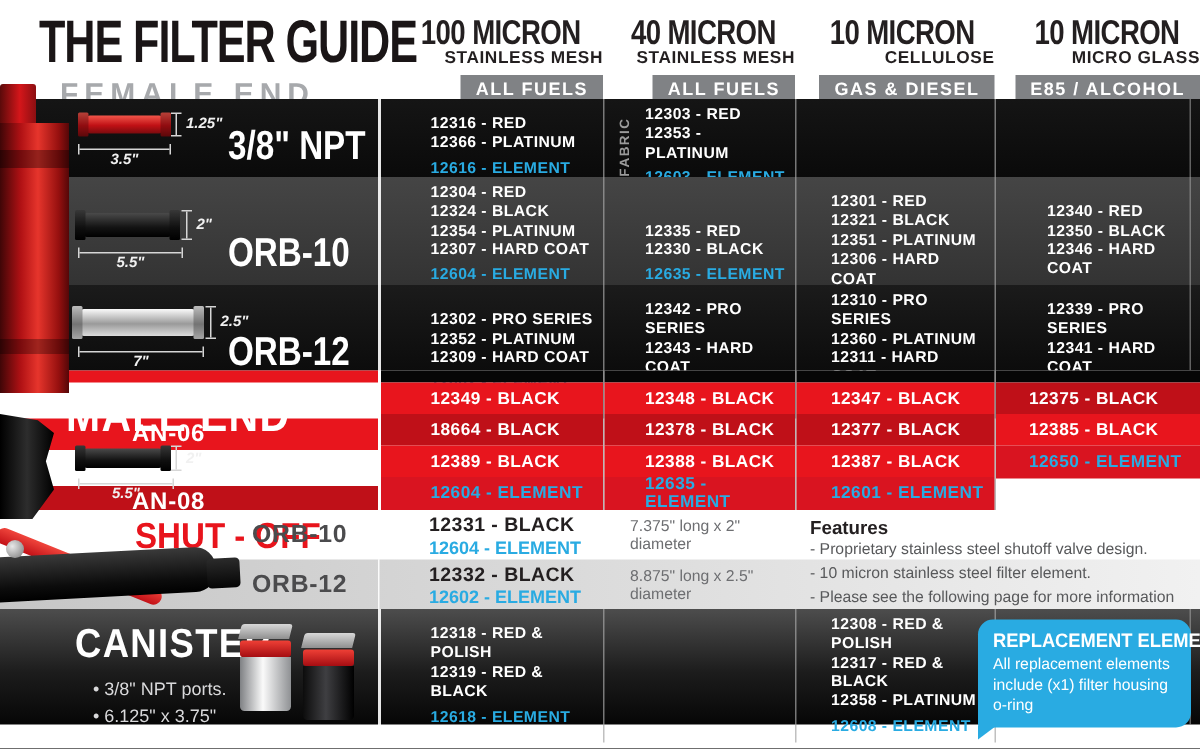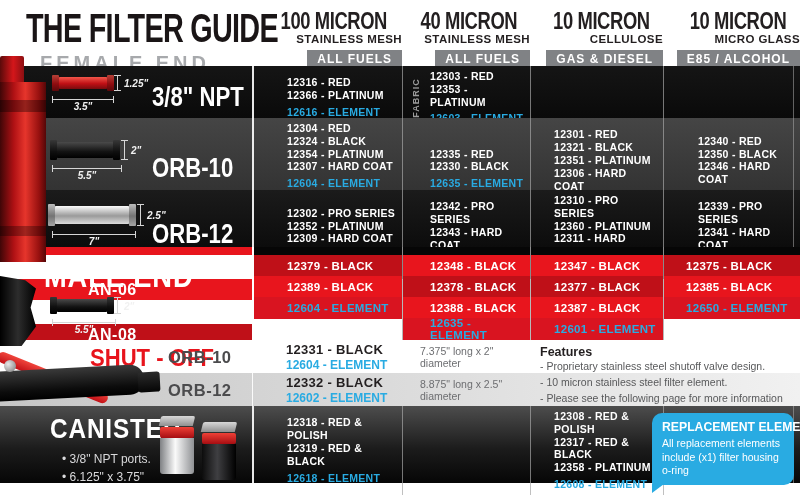--- a/index.html
+++ b/index.html
@@ -324,21 +324,22 @@
         <div class="dimv">
             <span class="dlbl">2"</span>
           </div>
         <div class="dimh">
             <span class="dlbl">5.5"</span>
           </div>
       </div>
     </div>
     <div class="mcell dc1">
       <div class="gap-dark"></div>
-      <div class="mrow mr2">12379 - BLACK</div>
+      <div class="mrow mr1">12349 - BLACK</div>
+      <div class="mrow mr2">18664 - BLACK</div>
       <div class="mrow mr3">12389 - BLACK</div>
       <div class="mrow mr4 melem">12604 - ELEMENT</div>
     </div>
     <div class="mcell dc2">
       <div class="gap-dark"></div>
       <div class="mrow mr1">12348 - BLACK</div>
       <div class="mrow mr2">12378 - BLACK</div>
       <div class="mrow mr3">12388 - BLACK</div>
       <div class="mrow mr4 melem">12635 - ELEMENT</div>
     </div>

